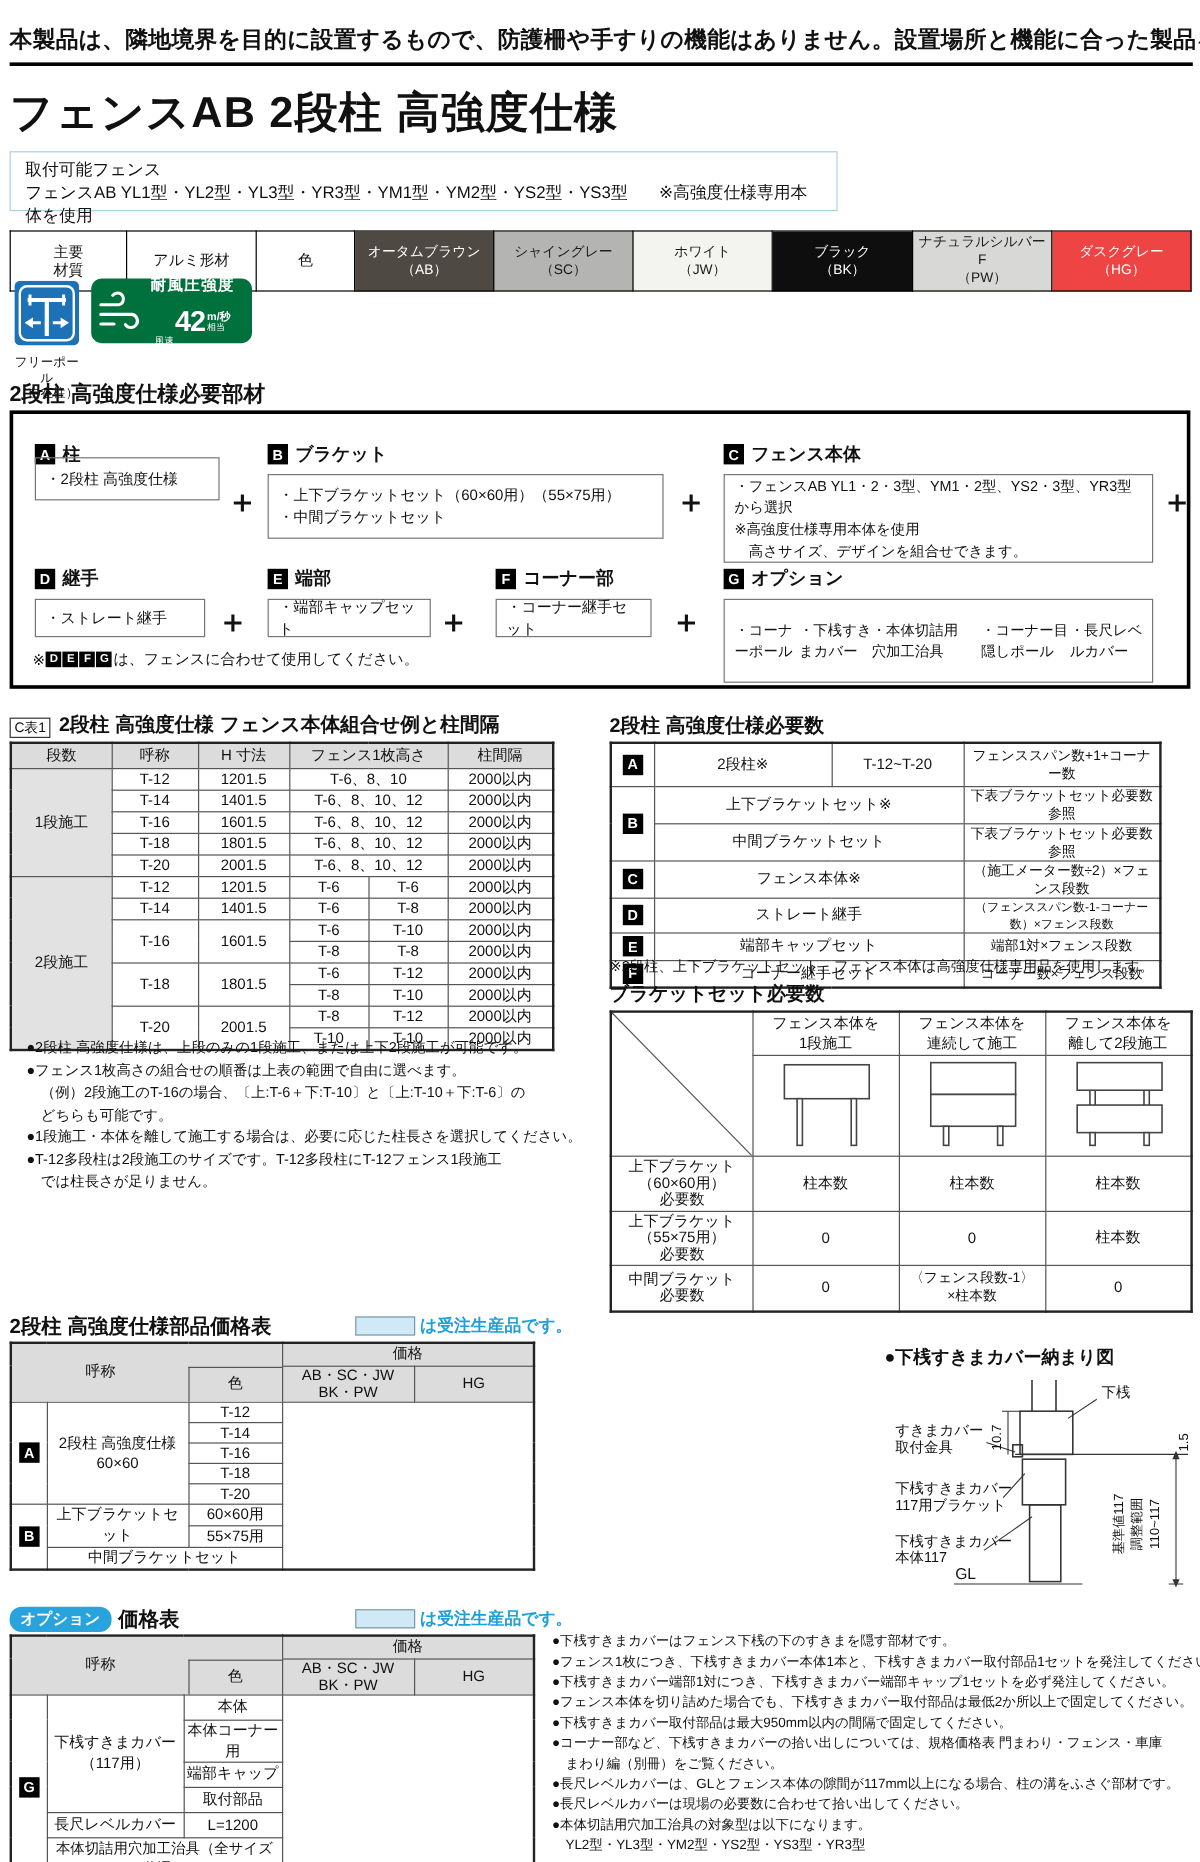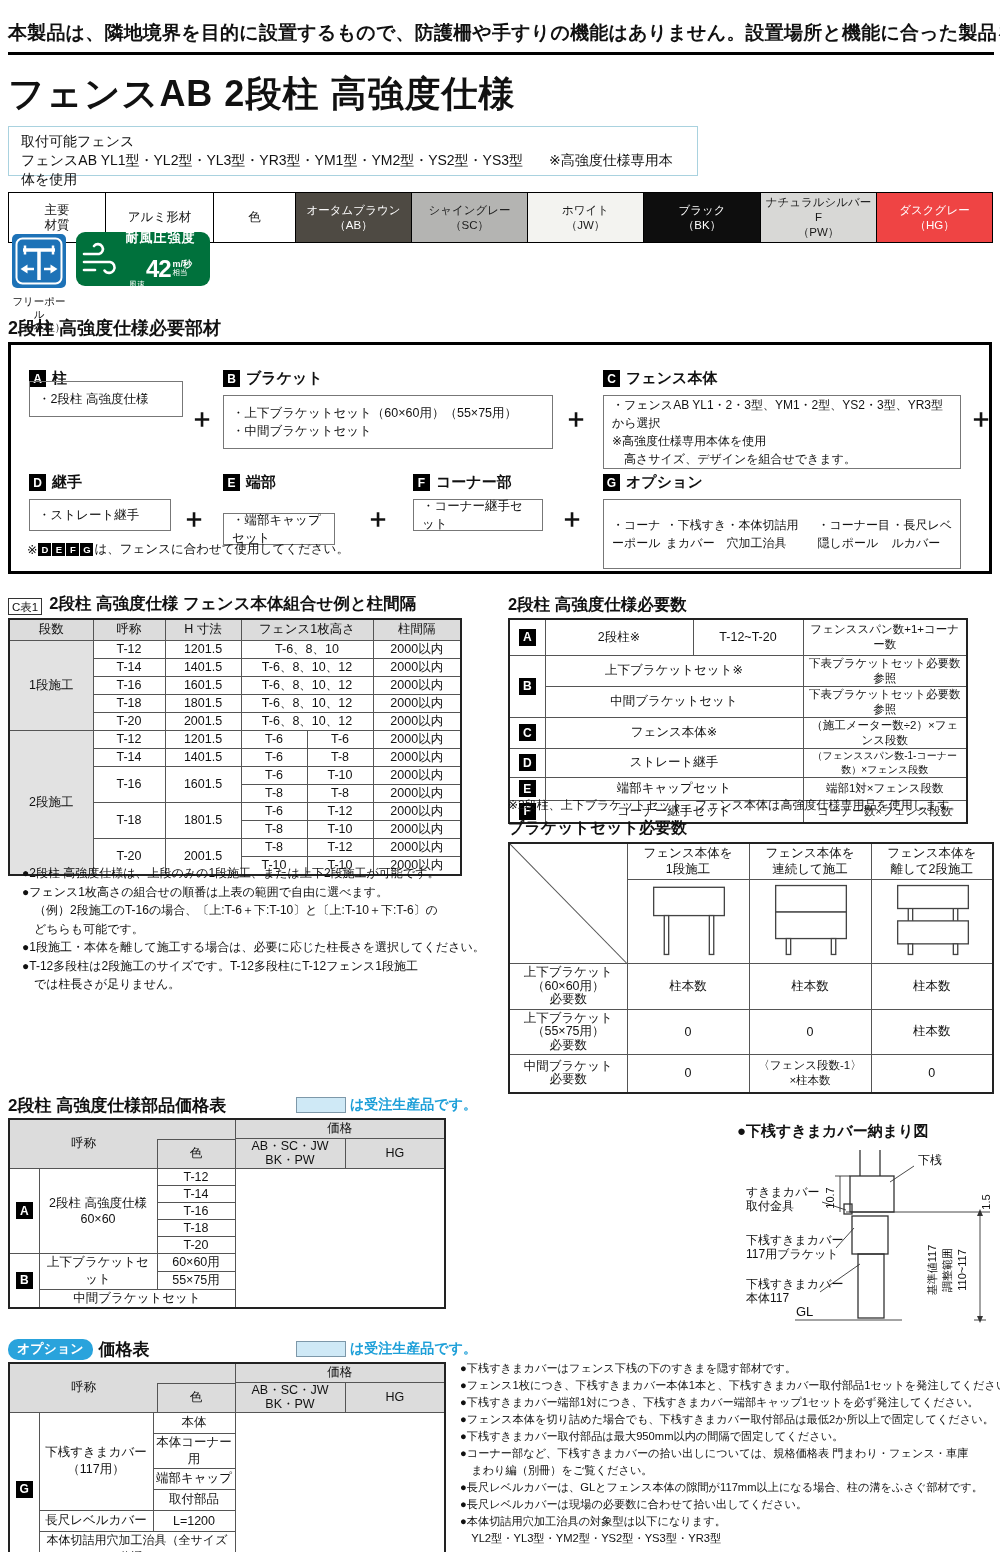--- a/index.html
+++ b/index.html
@@ -254,21 +254,21 @@
     </div>
     <div class="pbox" style="left:18px;top:154px;width:142px;height:32px">
       <div>・ストレート継手</div>
     </div>
     <div class="plus" style="left:170px;top:156px">＋</div>
 
     <div class="pgroup-head" style="left:212px;top:128px">
       <span class="letter-sq">E</span>
       <span>端部</span>
     </div>
-    <div class="pbox" style="left:212px;top:168px;width:112px;height:32px">
+    <div class="pbox" style="left:212px;top:154px;width:136px;height:32px">
       <div>・端部キャップセット</div>
     </div>
     <div class="plus" style="left:354px;top:156px">＋</div>
 
     <div class="pgroup-head" style="left:402px;top:128px">
       <span class="letter-sq">F</span>
       <span>コーナー部</span>
     </div>
     <div class="pbox" style="left:402px;top:154px;width:130px;height:32px">
       <div>・コーナー継手セット</div>

